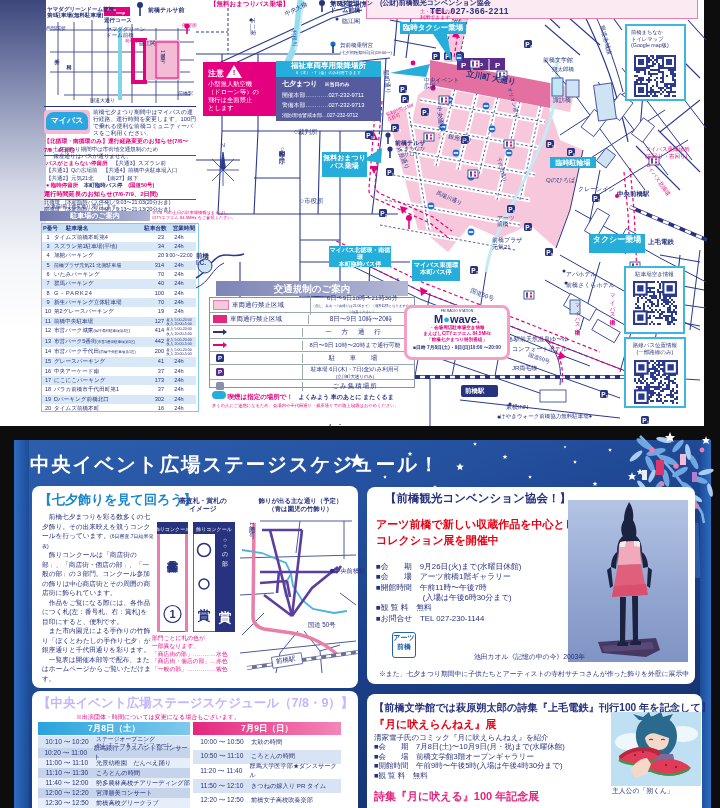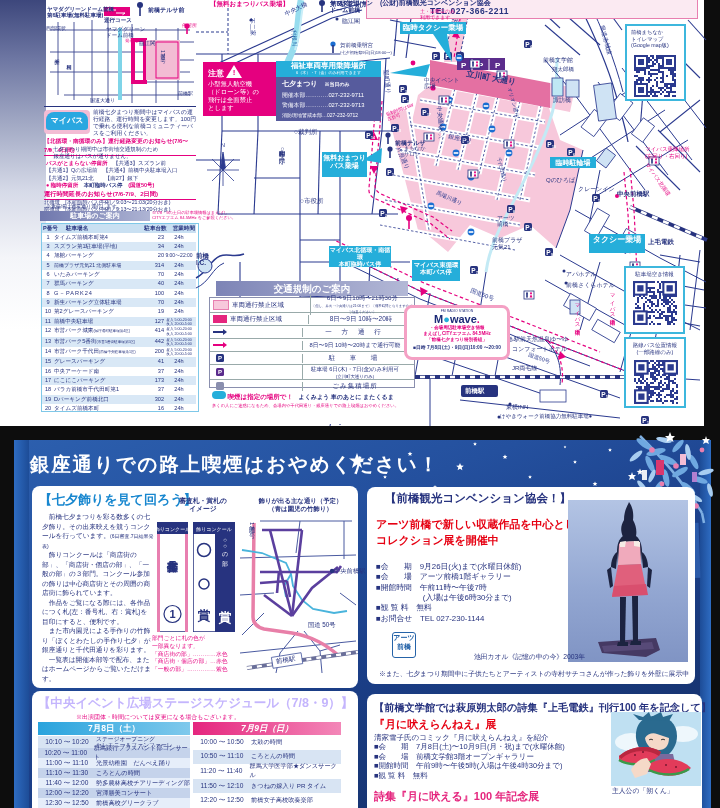--- a/index.html
+++ b/index.html
@@ -1365,21 +1365,21 @@
       <rect x="665.4" y="362.1" width="10.5" height="10.5" fill="#fff"></rect>
       <rect x="667.5" y="364.2" width="6.3" height="6.3" fill="#2b3a8f"></rect>
     </g>
     <g>
       <rect x="634.0" y="389.3" width="14.7" height="14.7" fill="#2b3a8f"></rect>
       <rect x="636.1" y="391.4" width="10.5" height="10.5" fill="#fff"></rect>
       <rect x="638.2" y="393.5" width="6.3" height="6.3" fill="#2b3a8f"></rect>
     </g>
   </svg>
 
-<div class="abs" style="left:30px;top:451px;color:#fff;font-size:19.5px;font-weight:bold;letter-spacing:1.8px;">銀座通りでの路上喫煙はおやめください！</div>
+<div class="abs" style="left:30px;top:451px;color:#fff;font-size:19.5px;font-weight:bold;letter-spacing:1.8px;">中央イベント広場ステージスケジュール！</div>
 <svg class="abs" style="left:349px;top:453px;" width="16" height="16">
     <polygon points="8,0 10,5.5 16,5.5 11.2,9 13,15 8,11.5 3,15 4.8,9 0,5.5 6,5.5" fill="#fff"></polygon>
   </svg>
 
 <svg class="abs" style="left:340px;top:432px;" width="370" height="100" viewBox="0 0 370 100">
 <g fill="#fff">
 <polygon points="18.0,24.5 17.1,26.7 14.7,26.9 16.5,28.5 15.9,30.8 18.0,29.6 20.1,30.8 19.5,28.5 21.3,26.9 18.9,26.7"></polygon>
       <polygon points="45.0,43.0 44.5,44.3 43.1,44.4 44.1,45.3 43.8,46.6 45.0,45.9 46.2,46.6 45.9,45.3 46.9,44.4 45.5,44.3"></polygon>
       <polygon points="70.0,19.5 69.3,21.1 67.6,21.2 68.9,22.3 68.5,24.0 70.0,23.1 71.5,24.0 71.1,22.3 72.4,21.2 70.7,21.1"></polygon>
       <polygon points="95.0,53.0 94.5,54.3 93.1,54.4 94.1,55.3 93.8,56.6 95.0,55.9 96.2,56.6 95.9,55.3 96.9,54.4 95.5,54.3"></polygon>
@@ -1603,21 +1603,21 @@
 <div style="display:flex;background:#c5d3eb;height:10px;align-items:center;">
       <span style="width:58px;text-align:center;font-size:6.6px;">12:00 〜 12:20</span>
       <span>宮澤勝美コンサート</span>
     </div>
 <div style="display:flex;background:#e6eefa;height:10px;align-items:center;">
       <span style="width:58px;text-align:center;font-size:6.6px;">12:30 〜 12:50</span>
       <span>前橋高校グリークラブ</span>
     </div>
 </div>
 
-<div class="abs" style="left:193px;top:722px;width:148px;height:13px;background:linear-gradient(90deg,#e5267e,#f387b8);color:#fff;font-weight:bold;font-size:8.5px;text-align:center;line-height:13px;font-style:italic;">7月9日（日）</div>
+<div class="abs" style="left:193px;top:722px;width:148px;height:13px;background:linear-gradient(90deg,#e5267e,#f387b8);color:#fff;font-weight:bold;font-size:8.5px;text-align:center;line-height:13px;">7月9日（日）</div>
 
 <div class="abs nv" style="left:193px;top:735px;width:148px;font-size:6.2px;">
 <div style="display:flex;height:14.6px;align-items:center;">
       <span style="width:58px;text-align:center;font-size:6.6px;">10:00 〜 10:50</span>
       <span>太鼓の時間</span>
     </div>
 <div style="display:flex;background:#d8e4f3;height:14.6px;align-items:center;">
       <span style="width:58px;text-align:center;font-size:6.6px;">10:50 〜 11:10</span>
       <span>ころとんの時間</span>
     </div>

